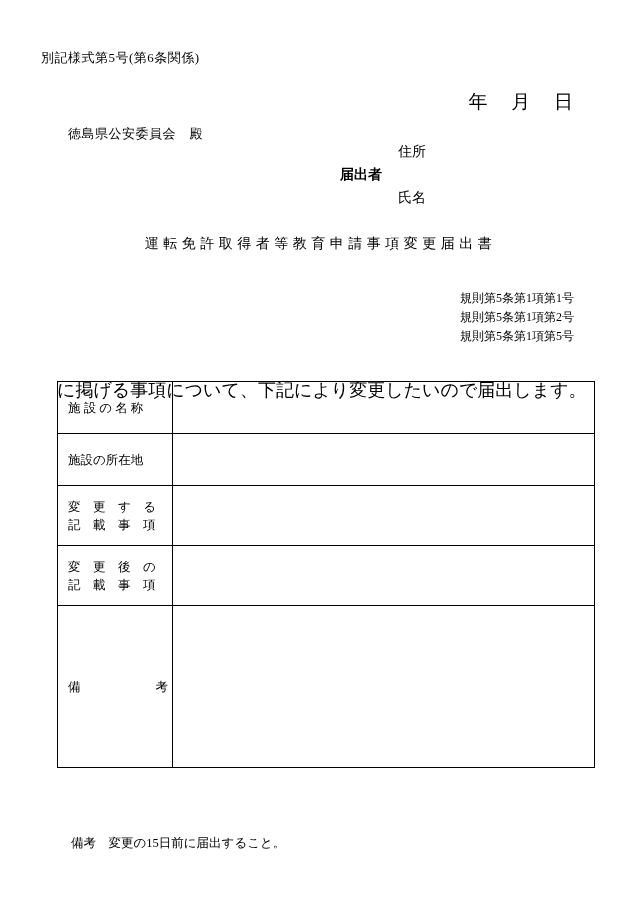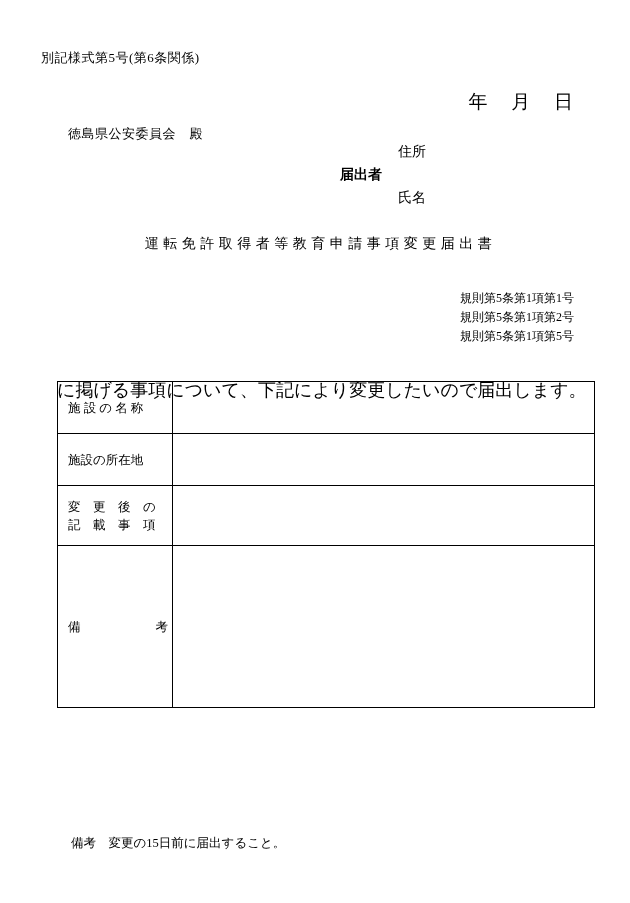--- a/index.html
+++ b/index.html
@@ -177,20 +177,27 @@
         <span class="lbl-line">施 設 の 名 称</span>
       </td>
       <td class="value-cell"></td>
     </tr>
     <tr class="r2">
       <td class="label-cell">
         <span class="lbl-line">施設の所在地</span>
       </td>
       <td class="value-cell"></td>
     </tr>
+    <tr class="r3">
+      <td class="label-cell">
+        <span class="lbl-line">変　更　す　る</span>
+        <span class="lbl-line">記　載　事　項</span>
+      </td>
+      <td class="value-cell"></td>
+    </tr>
     <tr class="r4">
       <td class="label-cell">
         <span class="lbl-line">変　更　後　の</span>
         <span class="lbl-line">記　載　事　項</span>
       </td>
       <td class="value-cell"></td>
     </tr>
     <tr class="r6">
       <td class="label-cell">
         <span class="lbl-line">備　　　　　　考</span>

